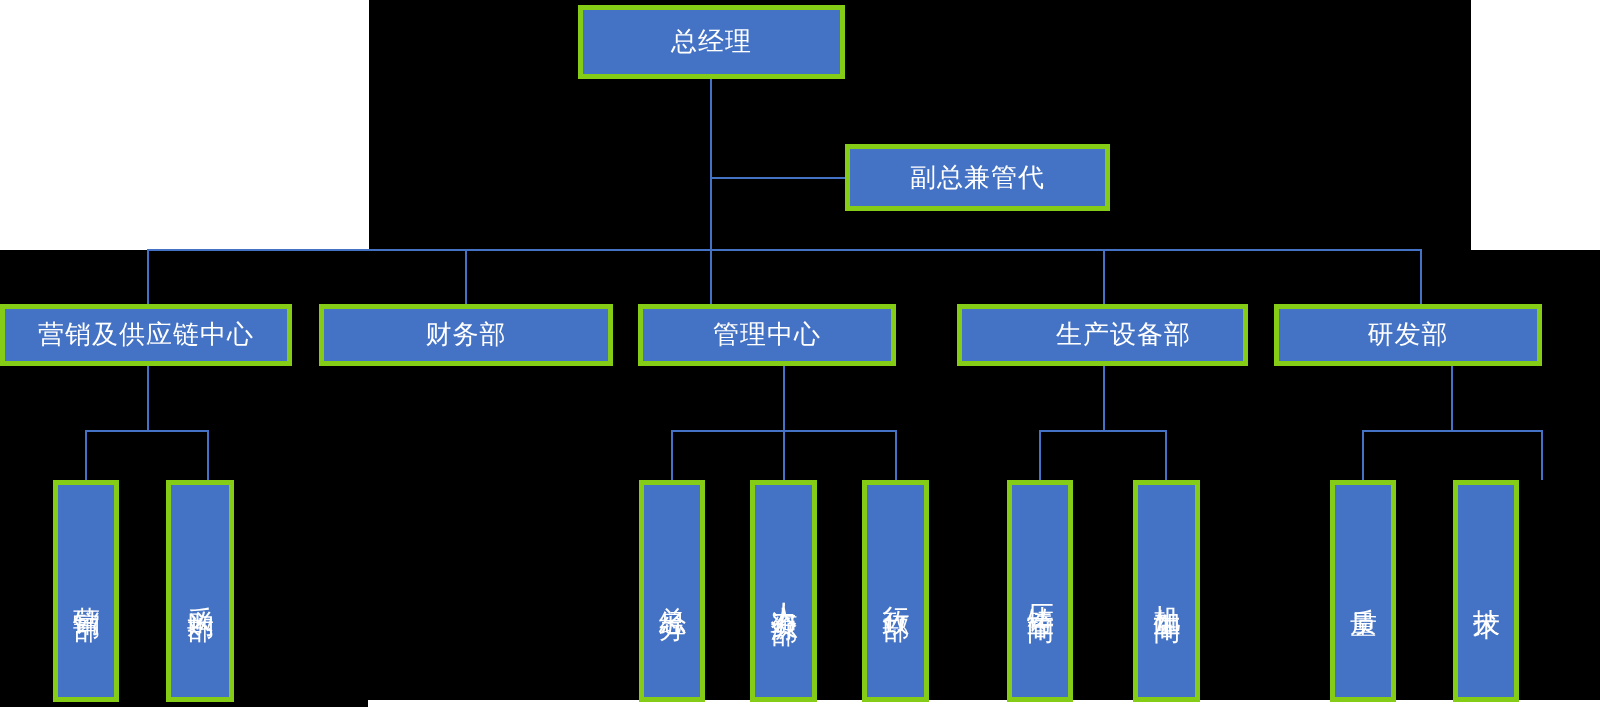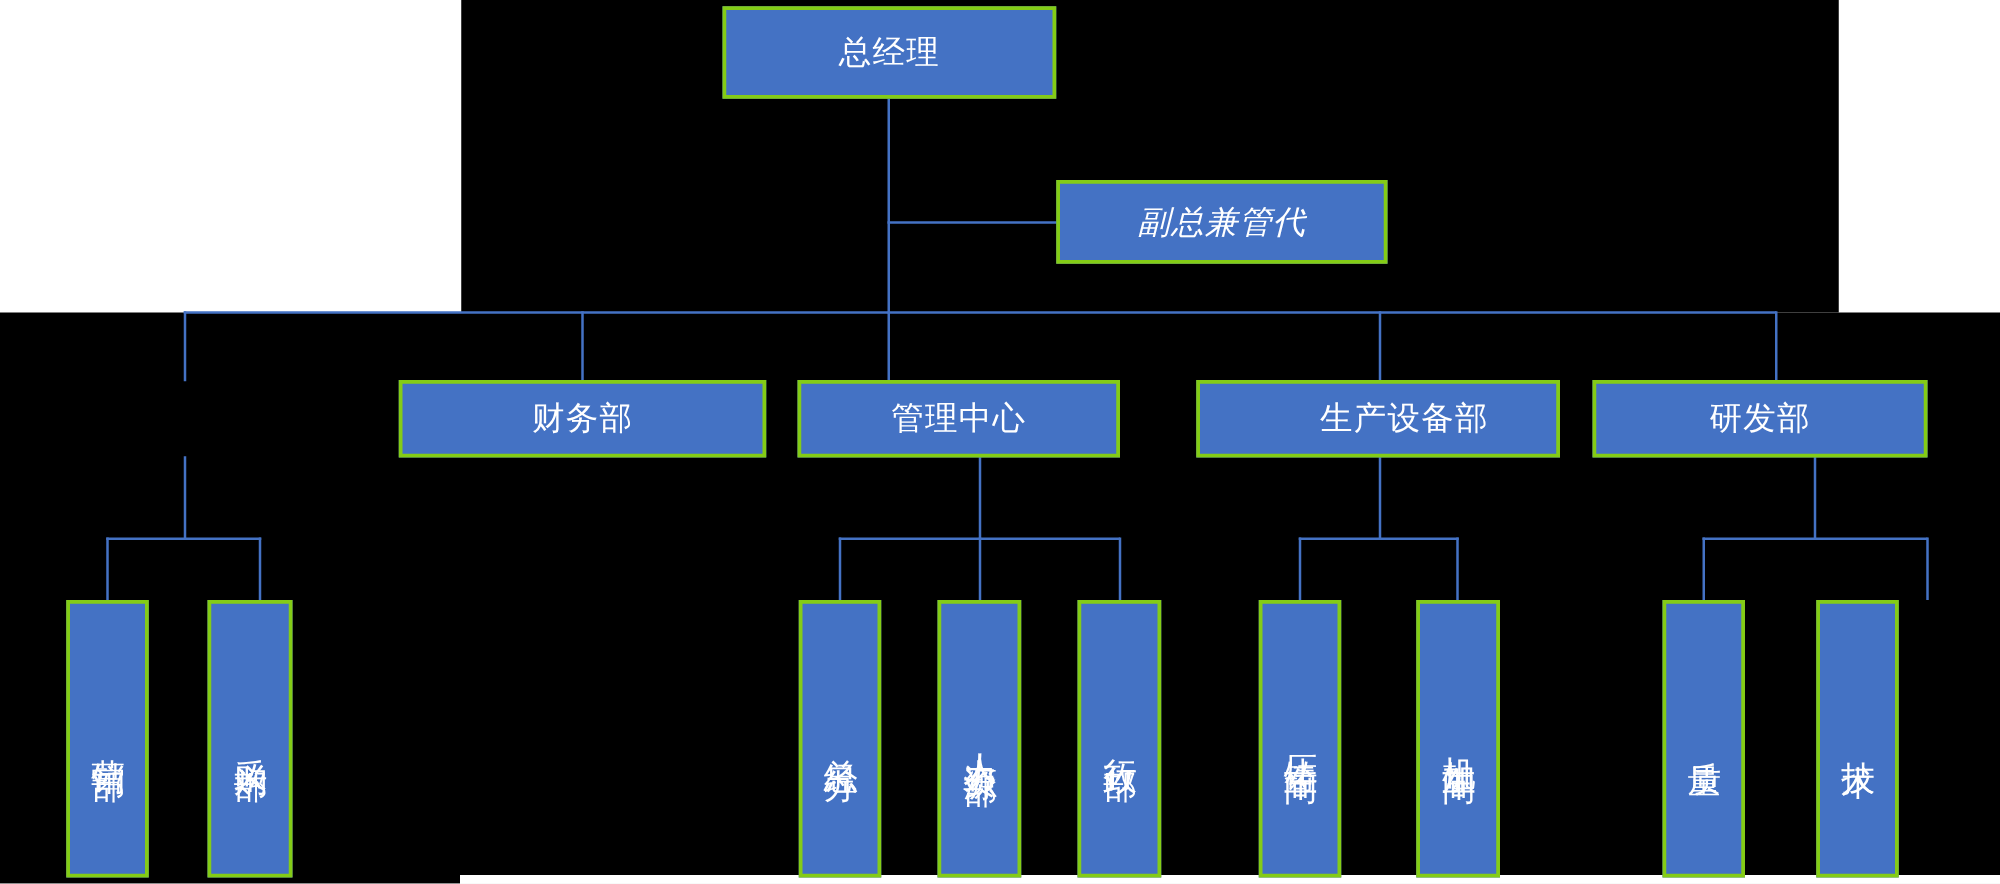--- a/index.html
+++ b/index.html
@@ -26,21 +26,21 @@
     position: absolute;
     background: #4472C4;
   }
   .conn.h { height: 2px; }
   .conn.v { width: 2px; }
 
   
   .node {
     position: absolute;
     background: #4472C4;
-    border: 3px solid #84cc16;
+    border: 5px solid #84cc16;
     box-sizing: border-box;
     color: #ffffff;
     display: flex;
     align-items: center;
     justify-content: center;
     text-align: center;
     line-height: 1.15;
   }
   .node.horiz {
     font-size: 26px;
@@ -99,24 +99,27 @@
 
   <div class="conn v" style="left:1451px; top:365px; height:66px;"></div>
   <div class="conn h" style="left:1362px; top:430px; width:180px;"></div>
   <div class="conn v" style="left:1362px; top:430px; height:50px;"></div>
   <div class="conn v" style="left:1541px; top:430px; height:50px;"></div>
 
   <div class="node horiz" style="left:578px; top:5px; width:267px; height:74px;">
     <span class="label">总经理</span>
   </div>
 
-  <div class="node horiz" style="left:845px; top:144px; width:265px; height:67px;font-style:italic;">
+  <div class="node horiz" style="left:845px; top:144px; width:265px; height:67px;">
     <span class="label">副总兼管代</span>
   </div>
 
+  <div class="node horiz" style="left:0px; top:304px; width:292px; height:62px;">
+    <span class="label">营销及供应链中心</span>
+  </div>
 
   <div class="node horiz" style="left:319px; top:304px; width:294px; height:62px;">
     <span class="label">财务部</span>
   </div>
 
   <div class="node horiz" style="left:638px; top:304px; width:258px; height:62px;">
     <span class="label">管理中心</span>
   </div>
 
   <div class="node horiz" style="left:957px; top:304px; width:291px; height:62px;padding-left:48px;">

